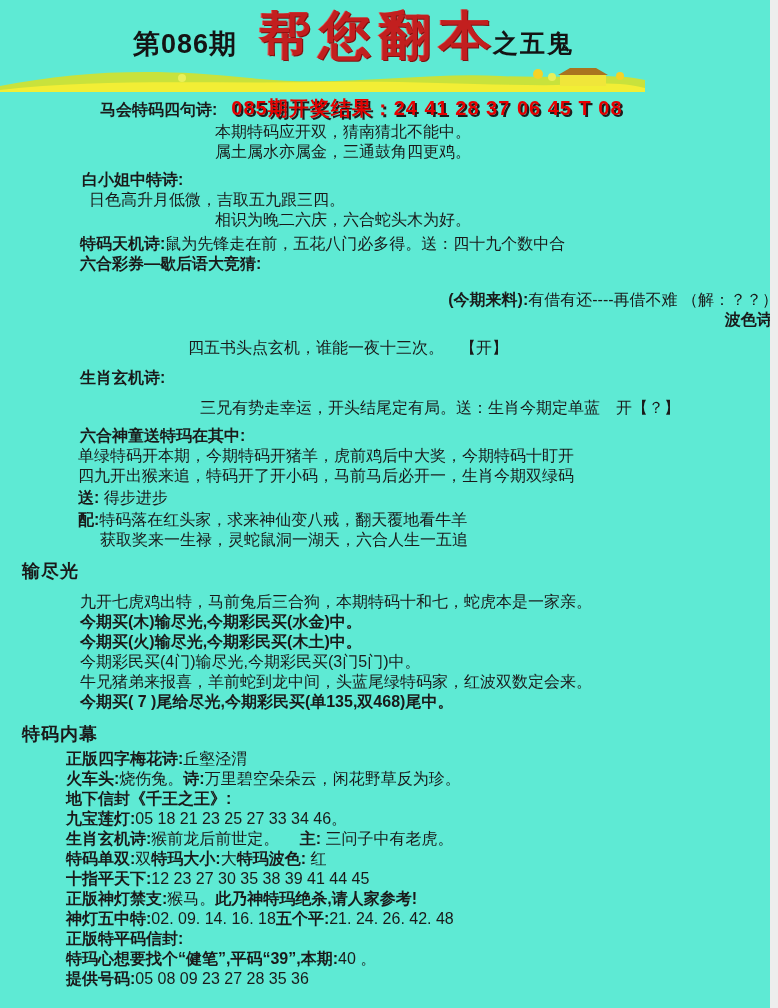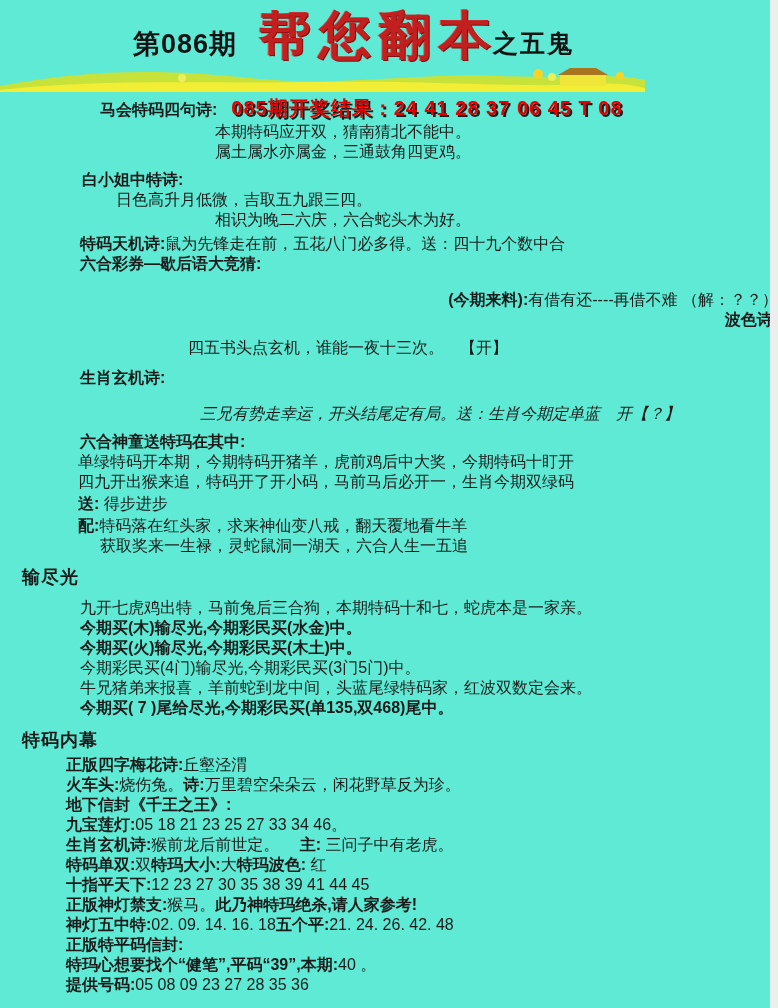--- a/index.html
+++ b/index.html
@@ -56,29 +56,29 @@
     <rect x="560" y="11" width="46" height="11" fill="#f0e63a"></rect>
     <polygon points="558,11 608,11 596,4 570,4" fill="#a9741f"></polygon>
     <circle cx="620" cy="12" r="4" fill="#f5d327"></circle>
   </svg>
 
   <div class="docbody">
       <div class="line result-row" style="padding-left: 100px; margin-top: 2px;"><span class="b">马会特码四句诗:</span><span class="red-shadow">085期开奖结果：24 41 28 37 06 45 T 08</span></div>
       <div class="line" style="padding-left: 215px;"><span>本期特码应开双，猜南猜北不能中。</span></div>
       <div class="line" style="padding-left: 215px;"><span>属土属水亦属金，三通鼓角四更鸡。</span></div>
       <div class="line" style="padding-left: 82px; margin-top: 8px;"><span class="b">白小姐中特诗:</span></div>
-      <div class="line" style="padding-left: 116px;"><span>日色高升月低微，吉取五九跟三四。</span></div>
+      <div class="line" style="padding-left: 89px;"><span>日色高升月低微，吉取五九跟三四。</span></div>
       <div class="line" style="padding-left: 215px;"><span>相识为晚二六庆，六合蛇头木为好。</span></div>
       <div class="line" style="padding-left: 80px; margin-top: 4px;"><span class="b">特码天机诗:</span><span>鼠为先锋走在前，五花八门必多得。送：四十九个数中合</span></div>
       <div class="line" style="padding-left: 80px;"><span class="b">六合彩券—歇后语大竞猜:</span></div>
       <div class="line" style="padding-left: 150px; margin-top: 16px; text-align: right;"><span class="b">(今期来料):</span><span>有借有还----再借不难 （解：？？）</span></div>
       <div class="line" style="padding-left: 80px; text-align: right;"><span class="b">波色诗:</span></div>
       <div class="line" style="padding-left: 188px; margin-top: 8px;"><span>四五书头点玄机，谁能一夜十三次。　【开】</span></div>
       <div class="line" style="padding-left: 80px; margin-top: 10px;"><span class="b">生肖玄机诗:</span></div>
-      <div class="line" style="padding-left: 200px; margin-top: 16px; font-style: italic;"><span>三兄有势走幸运，开头结尾定有局。送：生肖今期定单蓝　开【？】</span></div>
+      <div class="line" style="padding-left: 200px; margin-top: 10px;"><span>三兄有势走幸运，开头结尾定有局。送：生肖今期定单蓝　开【？】</span></div>
       <div class="line" style="padding-left: 80px; margin-top: 8px;"><span class="b">六合神童送特玛在其中:</span></div>
       <div class="line" style="padding-left: 78px;"><span>单绿特码开本期，今期特码开猪羊，虎前鸡后中大奖，今期特码十盯开</span></div>
       <div class="line" style="padding-left: 78px;"><span>四九开出猴来追，特码开了开小码，马前马后必开一，生肖今期双绿码</span></div>
       <div class="line" style="padding-left: 78px; margin-top: 2px;"><span class="b">送:</span><span> 得步进步</span></div>
       <div class="line" style="padding-left: 78px; margin-top: 2px;"><span class="b">配:</span><span>特码落在红头家，求来神仙变八戒，翻天覆地看牛羊</span></div>
       <div class="line" style="padding-left: 100px;"><span>获取奖来一生禄，灵蛇鼠洞一湖天，六合人生一五追</span></div>
       <div class="line h" style="padding-left: 22px; margin-top: 8px;"><span class="b">输尽光</span></div>
       <div class="line" style="padding-left: 80px; margin-top: 8px;"><span>九开七虎鸡出特，马前兔后三合狗，本期特码十和七，蛇虎本是一家亲。</span></div>
       <div class="line" style="padding-left: 80px;"><span class="b">今期买(木)输尽光,今期彩民买(水金)中。</span></div>
       <div class="line" style="padding-left: 80px;"><span class="b">今期买(火)输尽光,今期彩民买(木土)中。</span></div>

